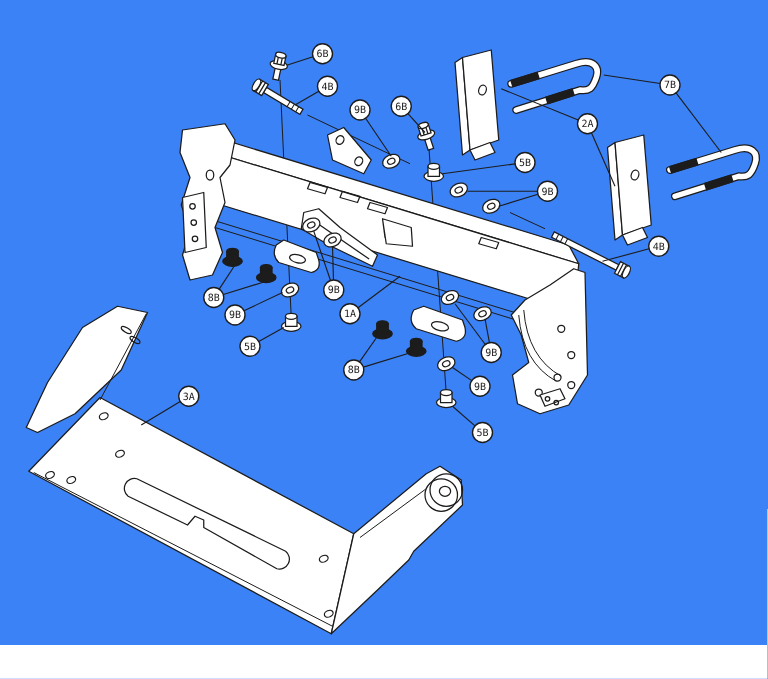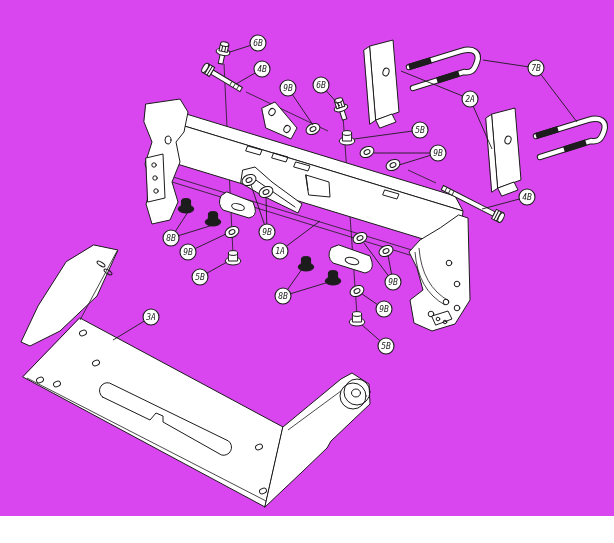--- a/index.html
+++ b/index.html
@@ -1,19 +1,18 @@
 <!DOCTYPE html>
 <html><head>
 <meta charset="utf-8">
 <style>
   html,body{margin:0;padding:0;background:#ffffff;}
   .stage{
-    position:relative;width:614px;height:516px;background:#d946ef;overflow:hidden;
+    position:relative;width:614px;height:516px;background:#3b82f6;overflow:hidden;
     font-family:"DejaVu Sans Mono","Liberation Mono",monospace;
-    font-style:italic;
   }
   svg{display:block;}
   .part{fill:#ffffff;stroke:#1c1c1c;stroke-width:1;stroke-linejoin:round;stroke-linecap:round;}
   .part-noline{fill:none;stroke:#1c1c1c;stroke-width:1;stroke-linejoin:round;stroke-linecap:round;}
   .thin{fill:none;stroke:#1c1c1c;stroke-width:0.8;}
   .tube-out{fill:none;stroke:#1c1c1c;stroke-width:6.4;stroke-linecap:round;stroke-linejoin:round;}
   .tube-in{fill:none;stroke:#ffffff;stroke-width:4.4;stroke-linecap:round;stroke-linejoin:round;}
   .thread{fill:none;stroke:#1c1c1c;stroke-width:6.4;stroke-linecap:butt;}
   .callout-circle{fill:#ffffff;stroke:#1c1c1c;stroke-width:1.1;}
   .callout-text{fill:#1c1c1c;font-family:"DejaVu Sans Mono","Liberation Mono",monospace;font-size:8px;text-anchor:middle;}

